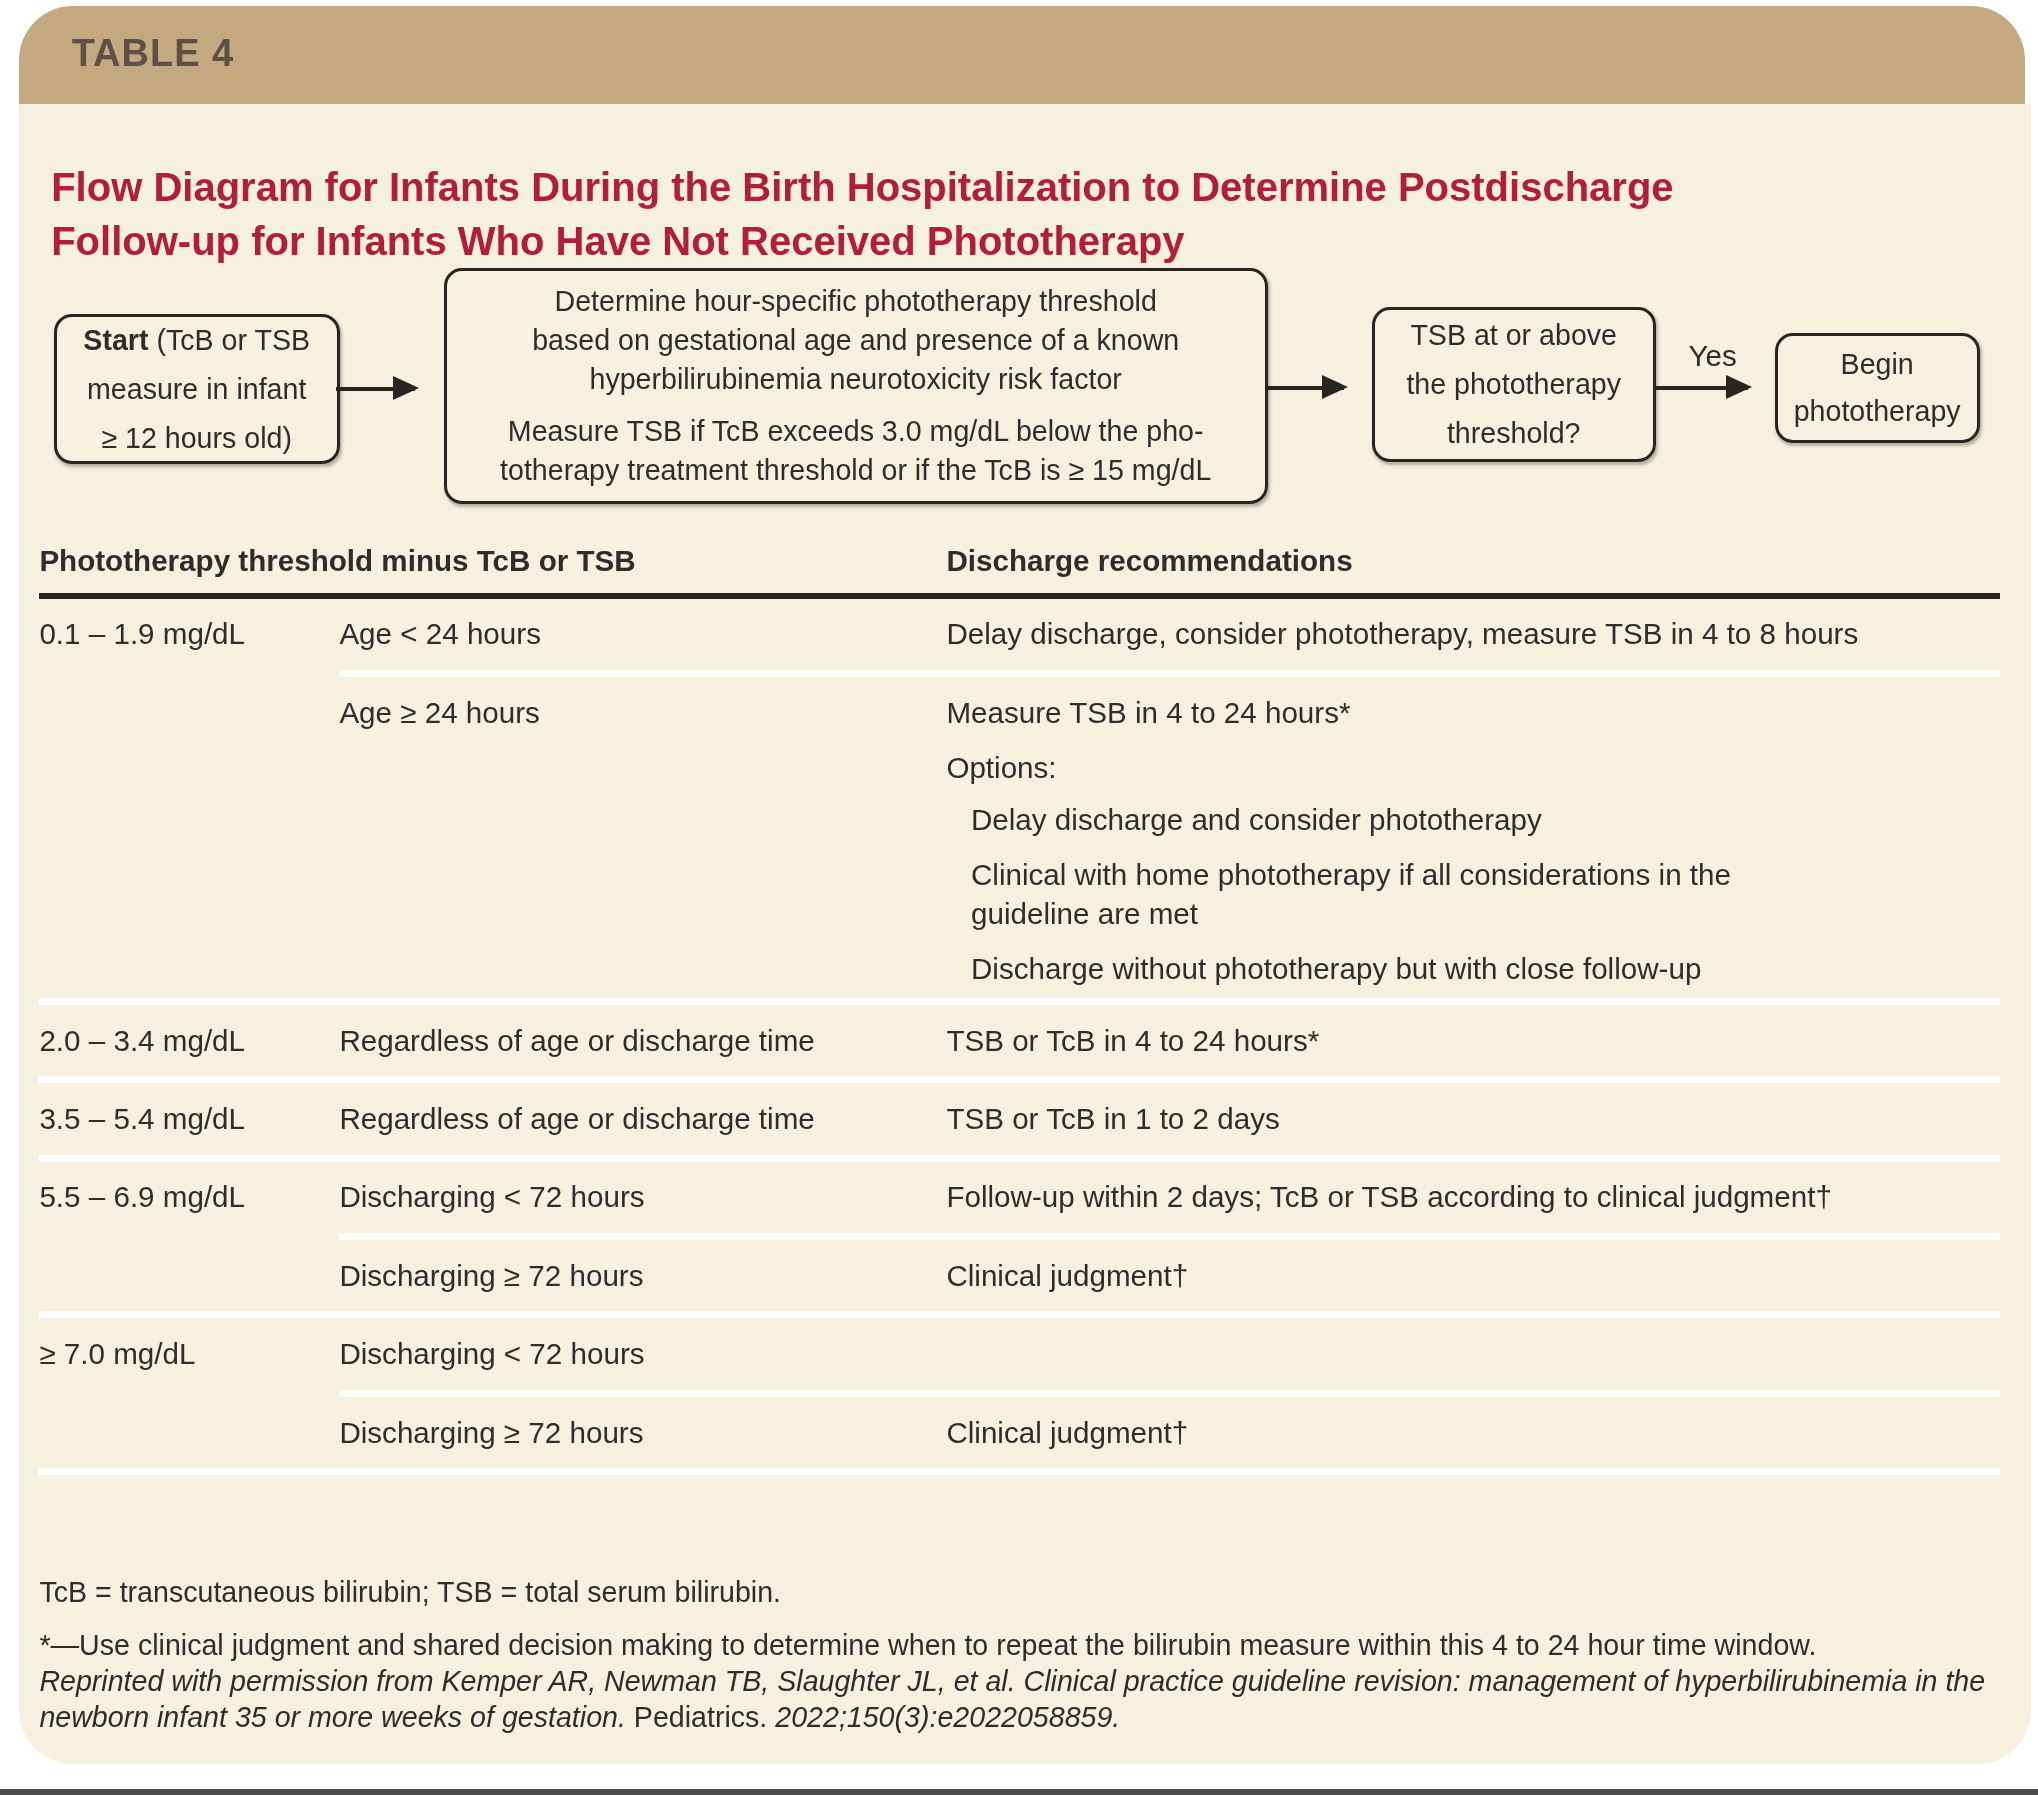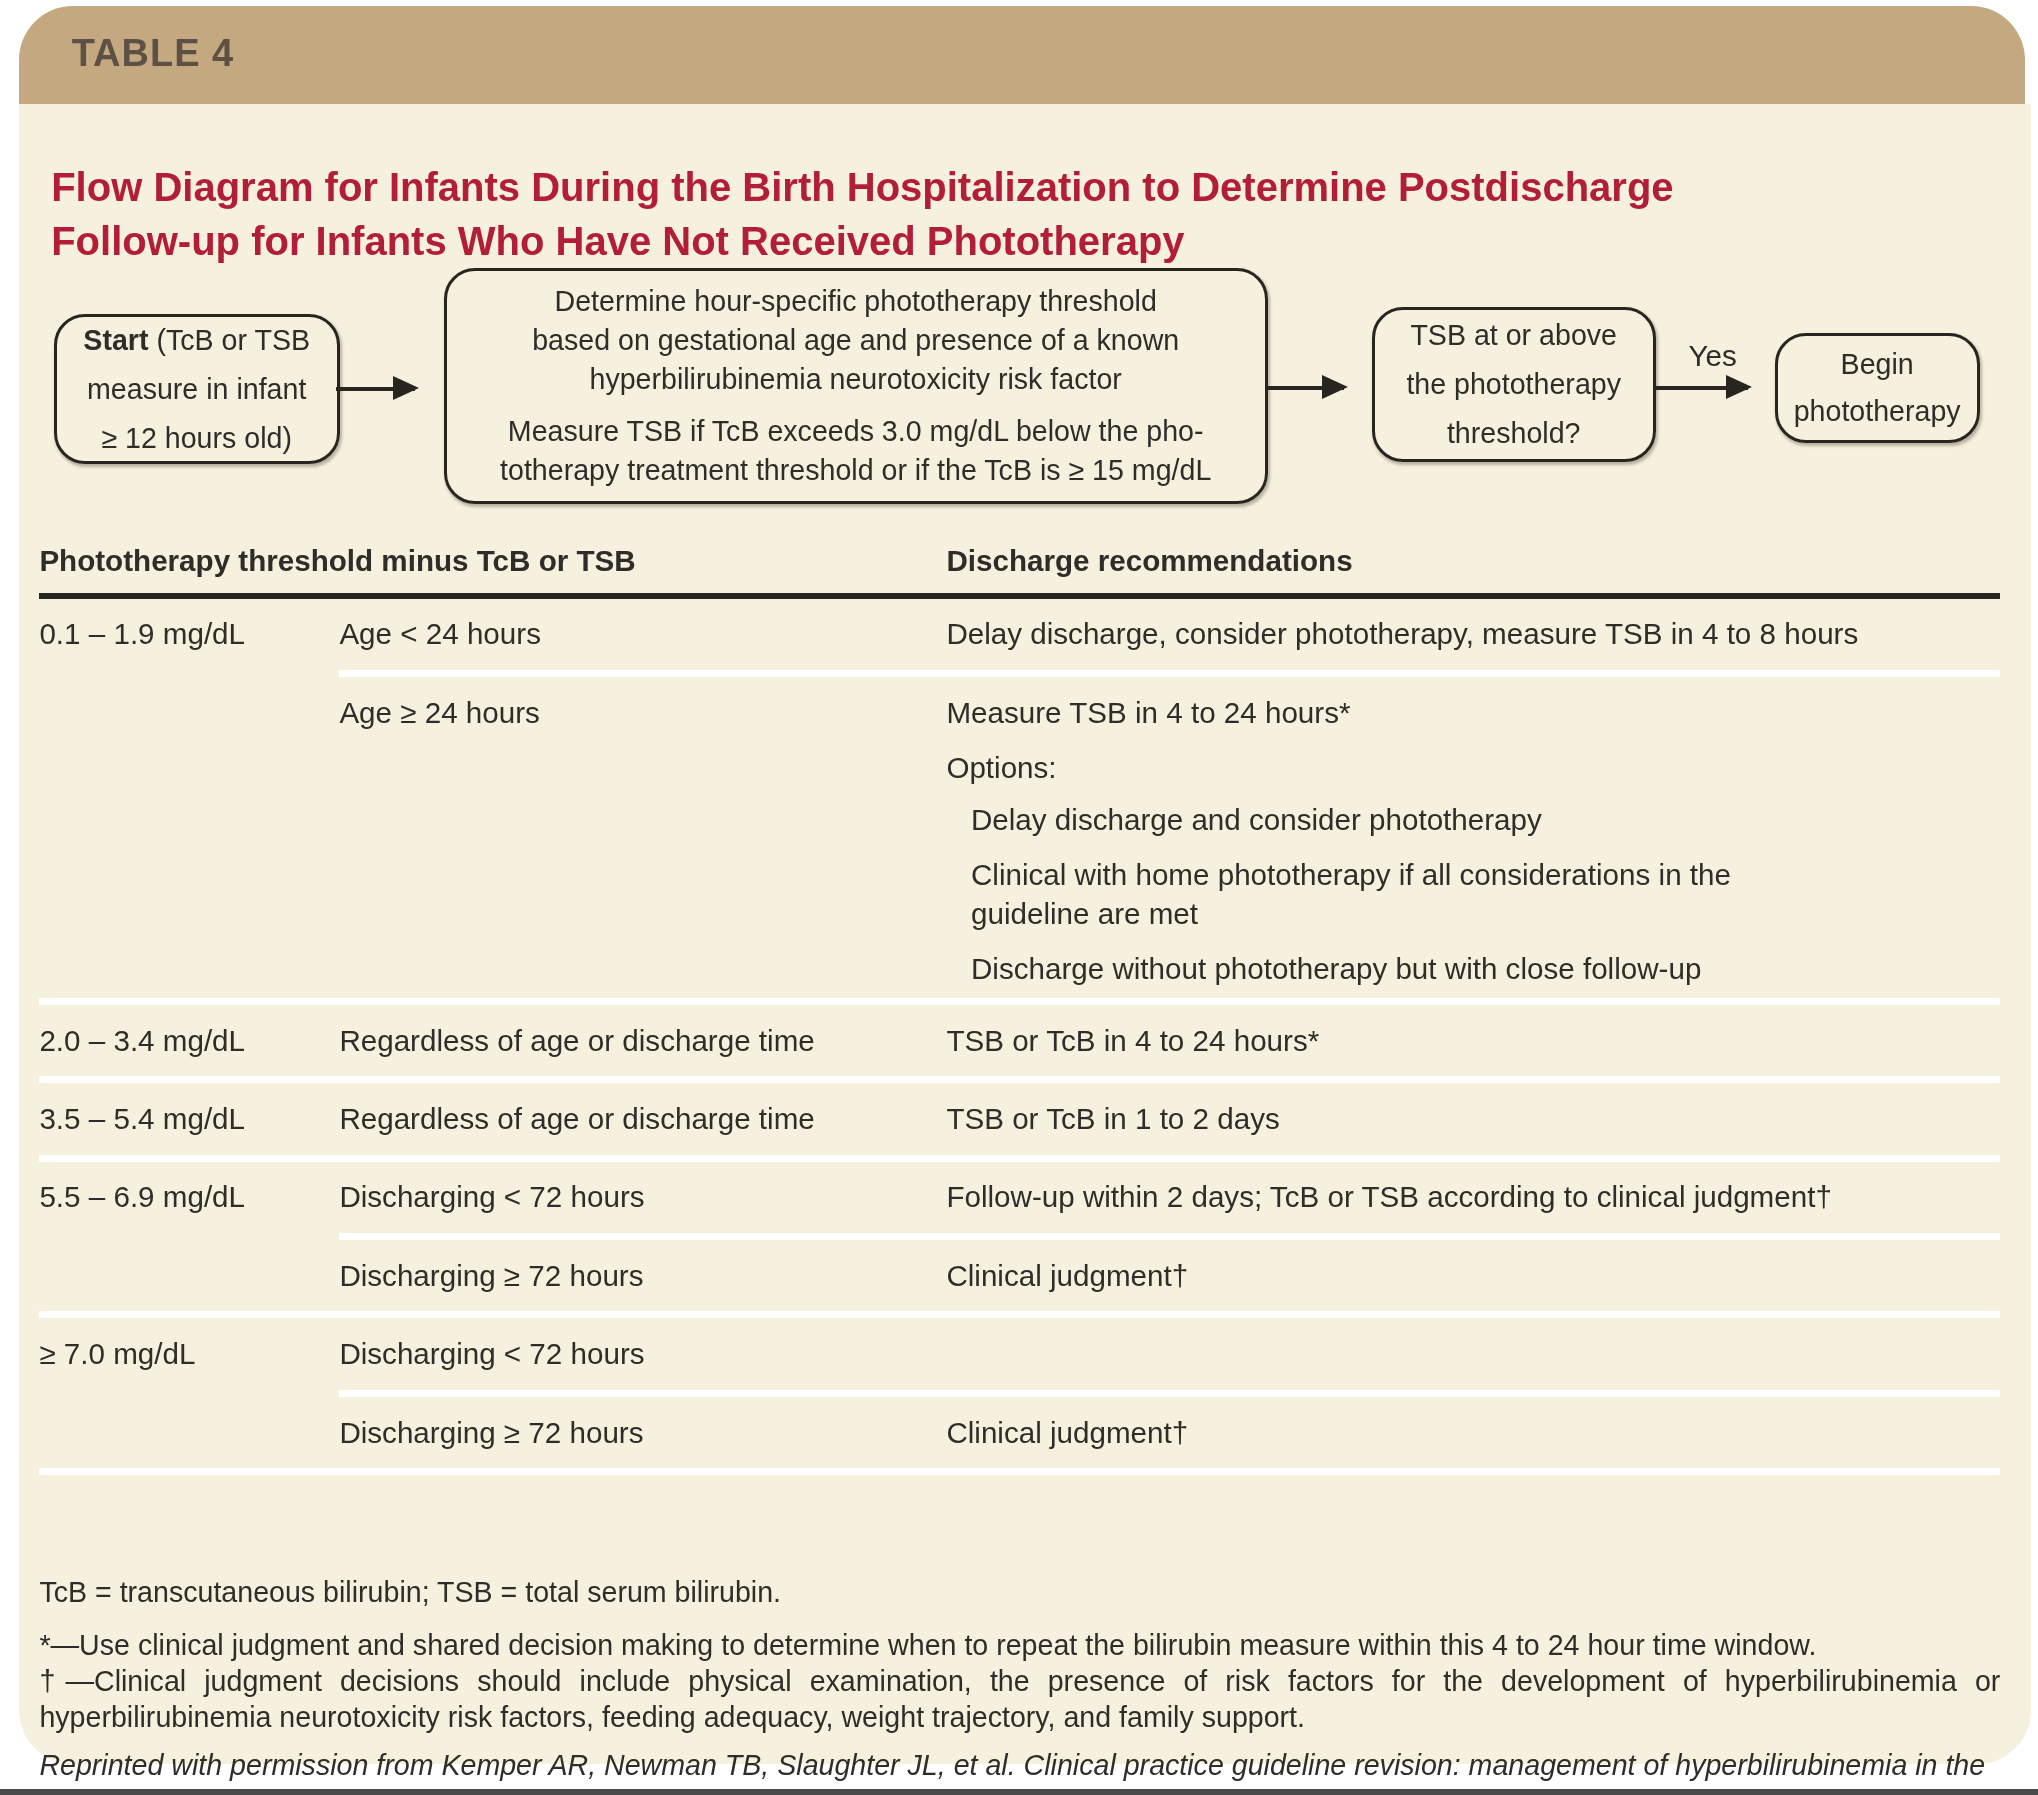--- a/index.html
+++ b/index.html
@@ -27,21 +27,21 @@
     position:absolute; left:32.5px; top:23.6px; width:1931px;
     font-size:40px; line-height:54px; font-weight:bold; color:#b21e35;
     white-space:pre-line;
     margin-top:32px;
   }
 
   
   .flow { position:absolute; left:0; top:143px; width:2012px; height:281px; }
   .fbox {
     position:absolute; box-sizing:border-box;
-    border:3.4px solid #272520; border-radius:31px;
+    border:3.4px solid #272520; border-radius:18px;
     display:flex; flex-direction:column; justify-content:center;
     text-align:center; white-space:pre-line; font-size:28.6px;
     box-shadow:1.5px 2.5px 3px rgba(70,60,40,.35);
   }
   .fbox-start   { left:35px;   top:67px;  width:286px; height:150px; line-height:49px; }
   .fbox-det     { left:425px;  top:20.7px;  width:824px; height:236px; line-height:39px; padding:0 7.9px; }
   .fbox-det .p2 { margin-top:12.8px; }
   .fbox-dec     { left:1353px; top:60px;  width:284px; height:155px; line-height:49px; }
   .fbox-begin   { left:1756px; top:86px;  width:205px; height:110px; line-height:47px; }
 
@@ -191,21 +191,20 @@
         <div>Discharging ≥ 72 hours</div>
         <div>Clinical judgment†</div>
       </div>
       <div class="divider"></div>
 
     </div>
 
     <div class="fnotes">
       <p class="fn-abbrev">TcB = transcutaneous bilirubin; TSB = total serum bilirubin.</p>
       <p class="fn-star">*—Use clinical judgment and shared decision making to determine when to repeat the bilirubin measure within this 4 to 24 hour time window.</p>
-      <p class="fn-dagger">†—Clinical judgment decisions should include physical examination, the presence of risk factors for the development of hyperbilirubinemia or hyperbilirubinemia neurotoxicity risk factors, feeding adequacy, weight trajectory, and family support.</p>
       <p class="fn-source"><span>Reprinted with permission from Kemper AR, Newman TB, Slaughter JL, et al. Clinical practice guideline revision: management of hyperbilirubin­emia in the newborn infant 35 or more weeks of gestation. </span><span class="roman">Pediatrics. </span><span>2022;150(3):e2022058859.</span></p>
     </div>
 
   </div>
 
   <div class="bottom-edge"></div>
 
 </div>
 
 

